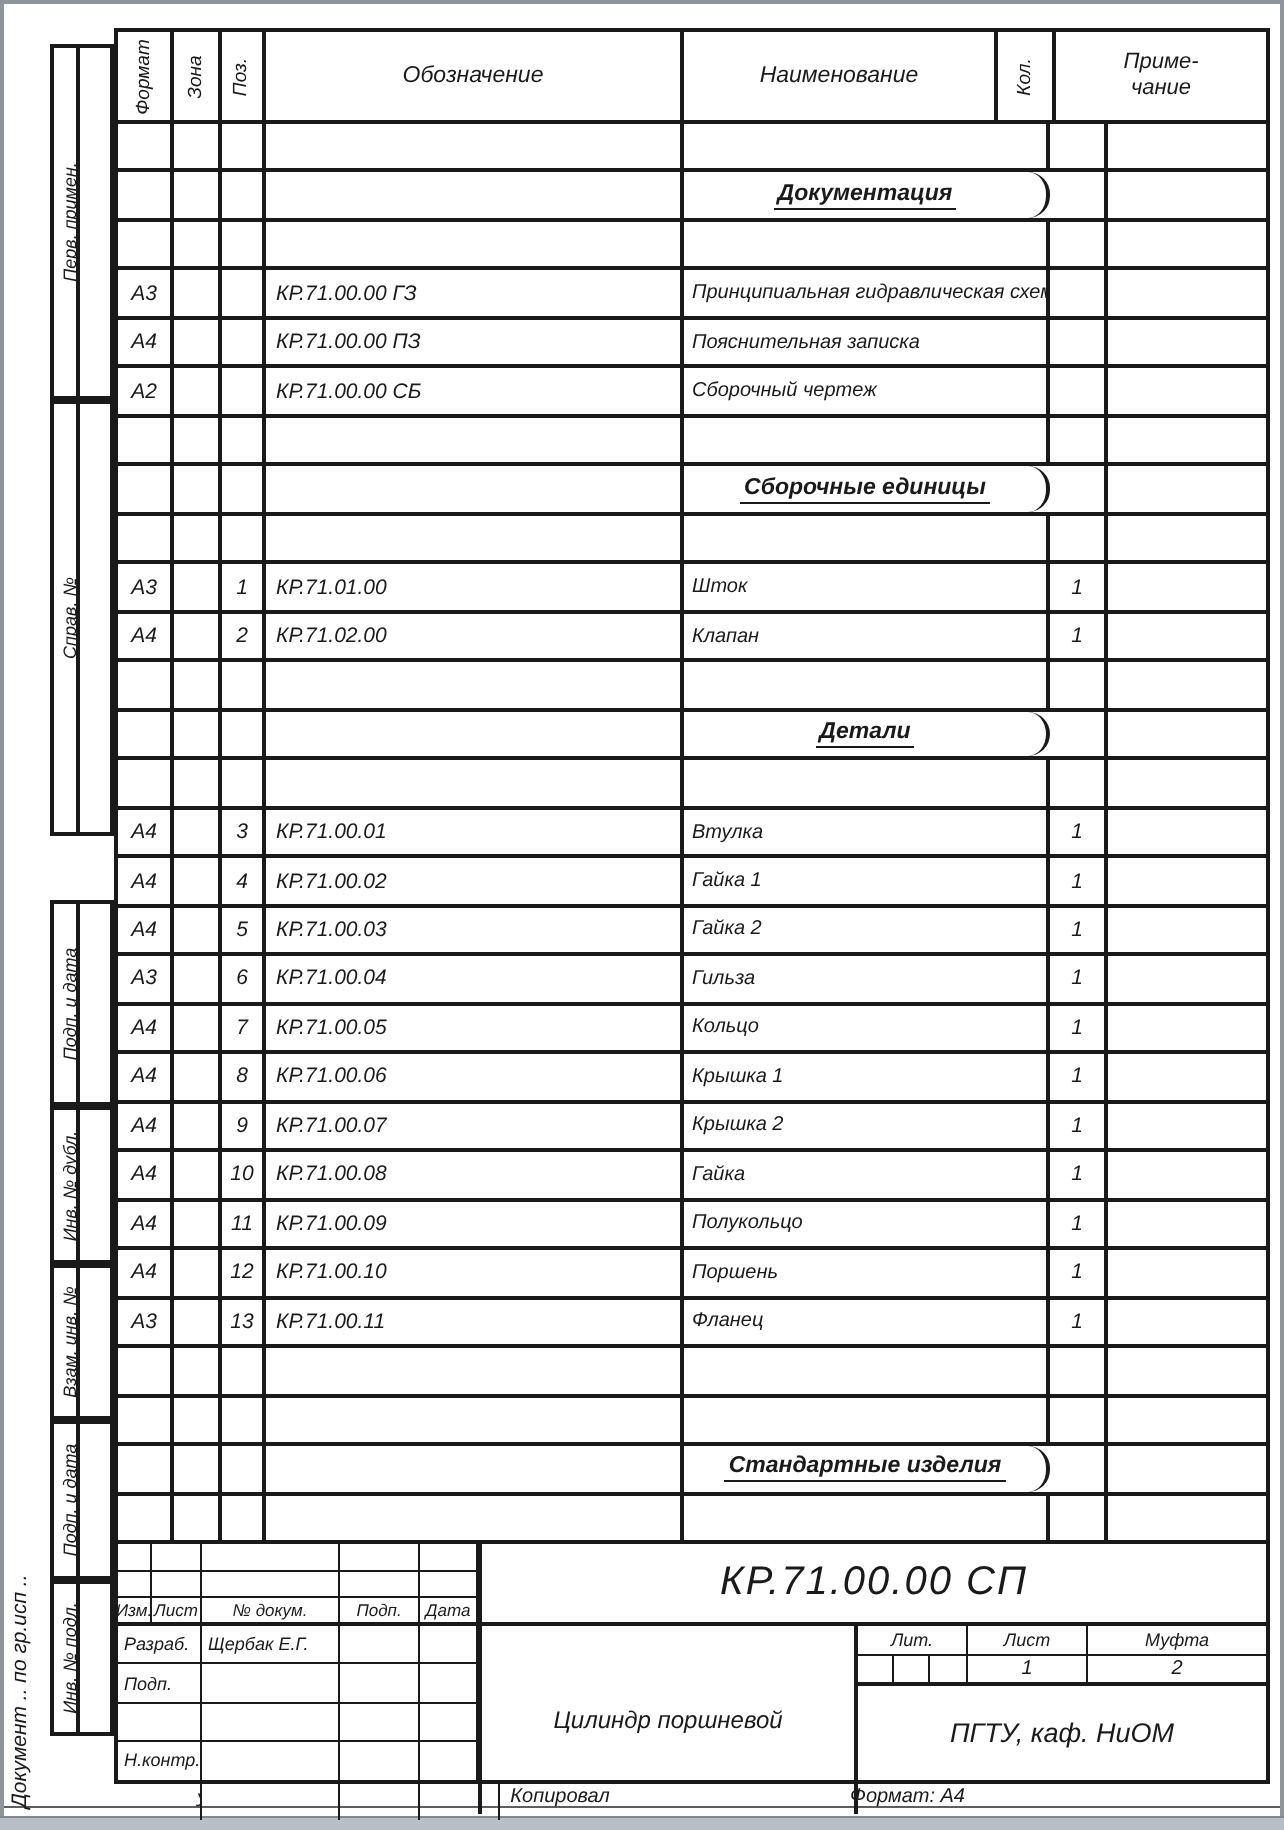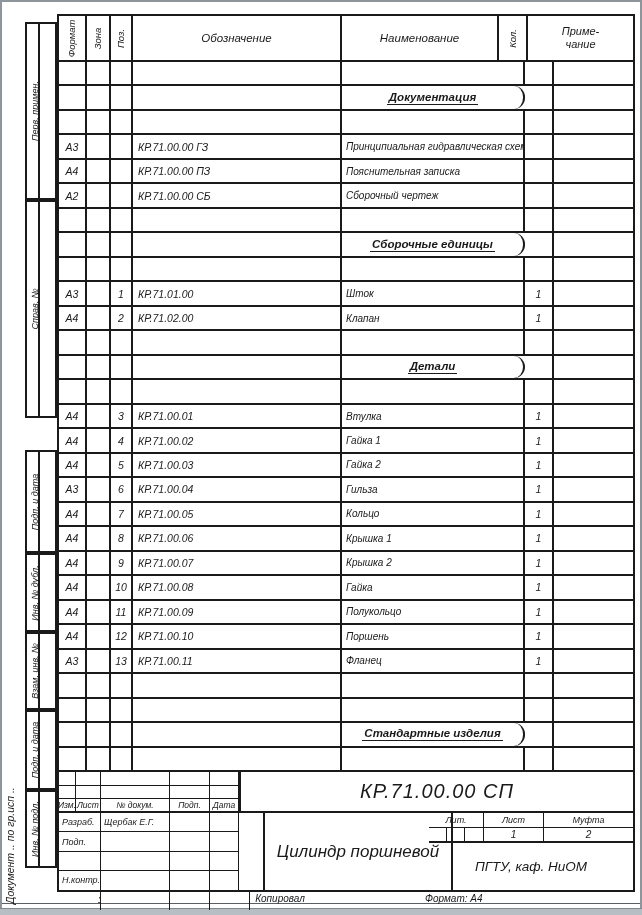--- a/index.html
+++ b/index.html
@@ -56,23 +56,23 @@
   .tb-topleft{position:absolute;left:0;top:0;width:180px;height:41px;display:grid;
               grid-template-columns:17px 25px 69px 40px 29px;grid-template-rows:1fr 1fr 1fr;}
   .tb-topleft .g.botrow{border-bottom:2px solid #1a1a1a;}
   .tb-doc{position:absolute;left:180px;top:0;width:394px;height:41px;border-left:2px solid #1a1a1a;
           border-bottom:2px solid #1a1a1a;box-sizing:border-box;display:flex;align-items:center;justify-content:center;
           font-size:20px;letter-spacing:1px;}
   .tb-botleft{position:absolute;left:0;top:41px;width:180px;height:97px;display:grid;
               grid-template-columns:42px 69px 40px 29px;grid-template-rows:repeat(5,1fr);}
   .tb-botleft .g{justify-content:flex-start;padding-left:3px;font-size:9px;}
   .tb-botleft .g.lastrow{border-bottom:none;padding-left:39px;}
-  .tb-name{position:absolute;left:180px;top:41px;width:190px;height:77px;border-left:2px solid #1a1a1a;
+  .tb-name{position:absolute;left:180px;top:41px;width:190px;height:94px;border-left:2px solid #1a1a1a;
            border-right:2px solid #1a1a1a;box-sizing:border-box;display:flex;align-items:center;justify-content:center;
-           font-size:17px;margin-left:24px;}
+           font-size:12px;}
   .tb-right{position:absolute;left:370px;top:41px;width:204px;height:77px;}
   .tb-right .row{display:flex;height:15px;}
   .tb-right .c{border-right:1.5px solid #1a1a1a;border-bottom:1.5px solid #1a1a1a;box-sizing:border-box;
                display:flex;align-items:center;justify-content:center;font-size:9px;}
   .tb-right .row.vals .c{border-bottom:2px solid #1a1a1a;font-size:10px;}
   .tb-right .clast{border-right:none;}
   .tb-org{height:47px;display:flex;align-items:center;justify-content:center;font-size:13.5px;}
 
   
   .copied{position:absolute;left:200px;top:893px;width:160px;text-align:center;font-size:10px;}

